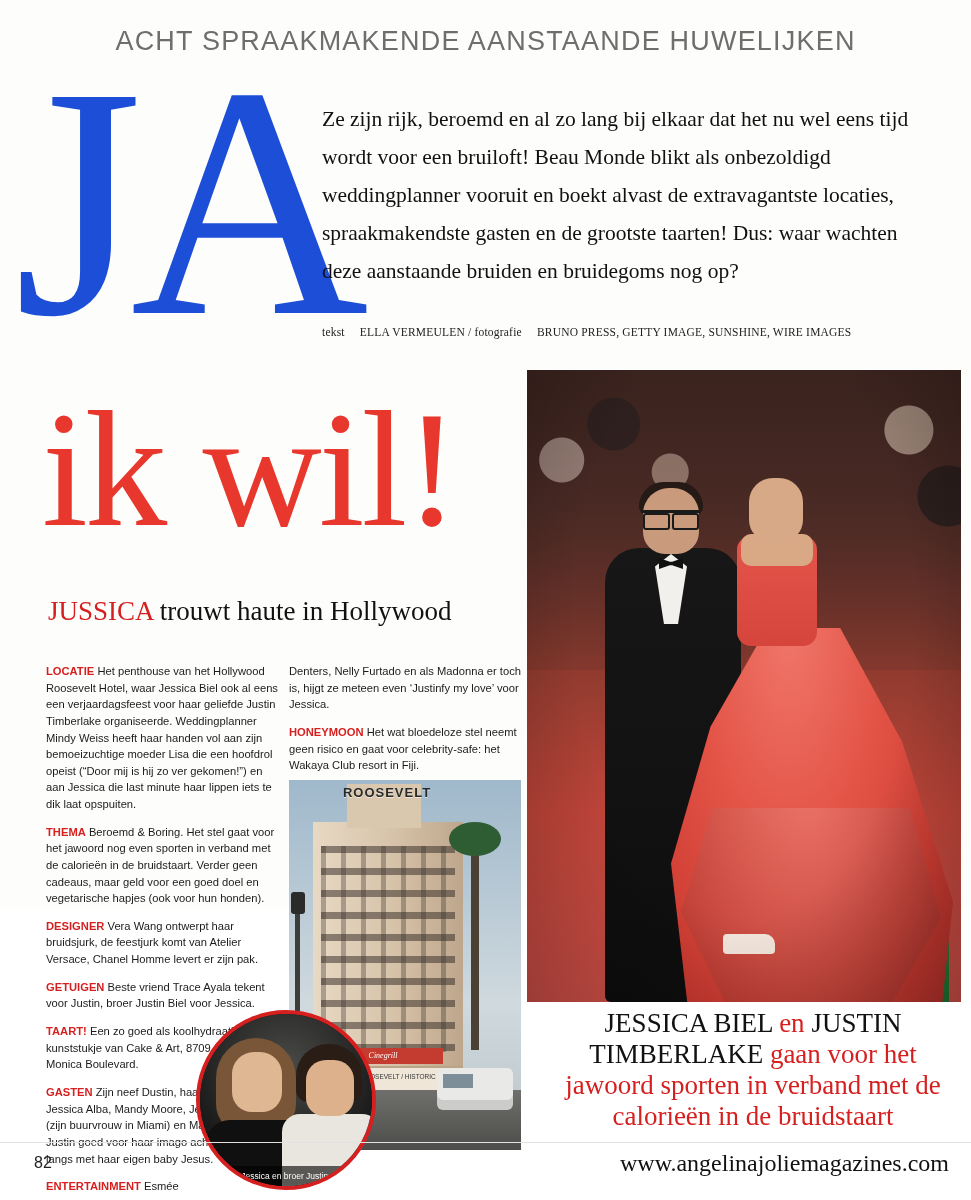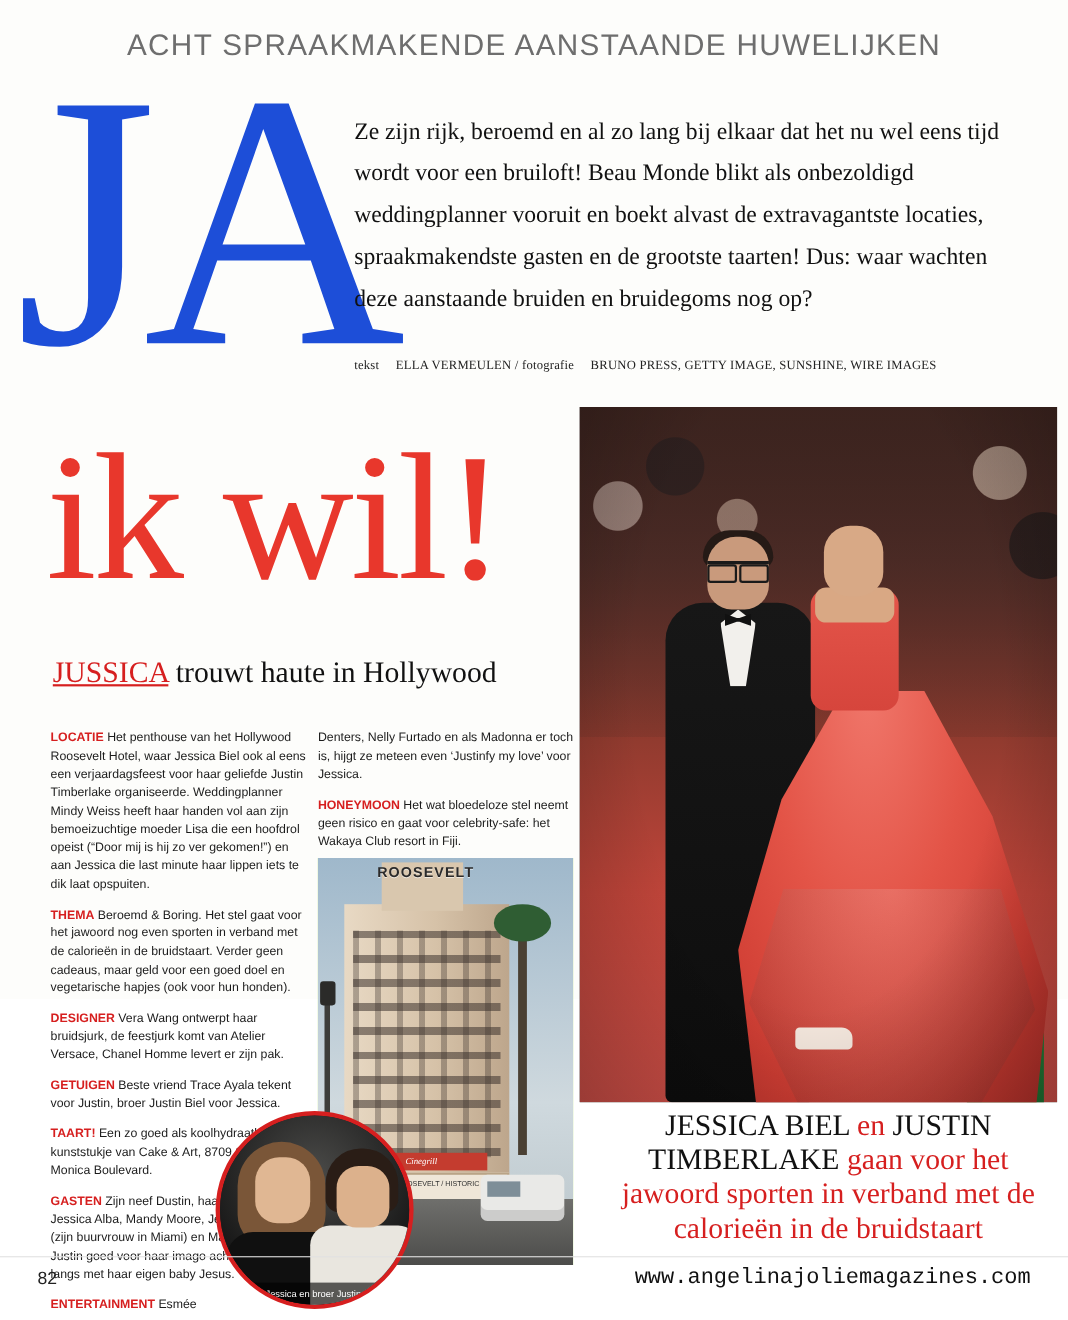--- a/index.html
+++ b/index.html
@@ -174,38 +174,38 @@
   }
 
   
   .subhead {
     position: absolute;
     left: 48px; top: 596px; width: 470px;
     font-family: "Liberation Serif", serif;
     font-size: 27px;
     color: #111;
   }
-  .subhead .red { color: #d61f1f; text-decoration: underline; }
+  .subhead .red { color: #d61f1f; }
 
   
   .col {
     position: absolute;
     font-family: "Liberation Sans", sans-serif;
     font-size: 11.2px;
     line-height: 16.6px;
     color: #1b1b1b;
   }
   .col-1 { left: 46px; top: 652px; width: 234px; }
   .col-2 { left: 289px; top: 652px; width: 232px; }
   .lbl { color: #d61f1f; font-weight: 700; }
 
   
   .photo-hotel {
     position:absolute; left:289px; top:780px; width:232px; height:370px;
-    overflow:hidden; background:#84cc16;
+    overflow:hidden; background:#8b5cf6;
   }
   .ph-sky { position:absolute; inset:0; background: linear-gradient(to bottom,#9fb8cb,#cfd9de 60%,#b9c4c9); }
   .ph-building {
     position:absolute; left:24px; top:42px; width:150px; height:300px;
     background: linear-gradient(to right,#e8d9c4,#d6c2a8 55%,#bda68c);
   }
   .ph-building:before{
     content:""; position:absolute; left:8px; top:24px; right:8px; bottom:70px;
     background-image:
       repeating-linear-gradient(to bottom, rgba(60,50,45,.55) 0 7px, transparent 7px 22px),
@@ -288,22 +288,22 @@
     color:#111;
   }
   .caption .red { color:#d61f1f; }
 
   
   .pageno {
     position:absolute; left:34px; top:1154px;
     font-family:"Liberation Sans", sans-serif; font-size:16px; color:#222;
   }
   .watermark {
-    position:absolute; right:34px; top:1150px;
-    font-family:Liberation Mono, monospace; font-size:20px; color:#111;
+    position:absolute; right:22px; top:1150px;
+    font-family:Liberation Serif, serif; font-size:24px; color:#111;
   }
   .footrule {
     position:absolute; left:0; top:1142px; width:971px; height:1px; background:#e2e2e2;
   }
 </style>
 </head>
 <body>
 
 <div class="page">
 

